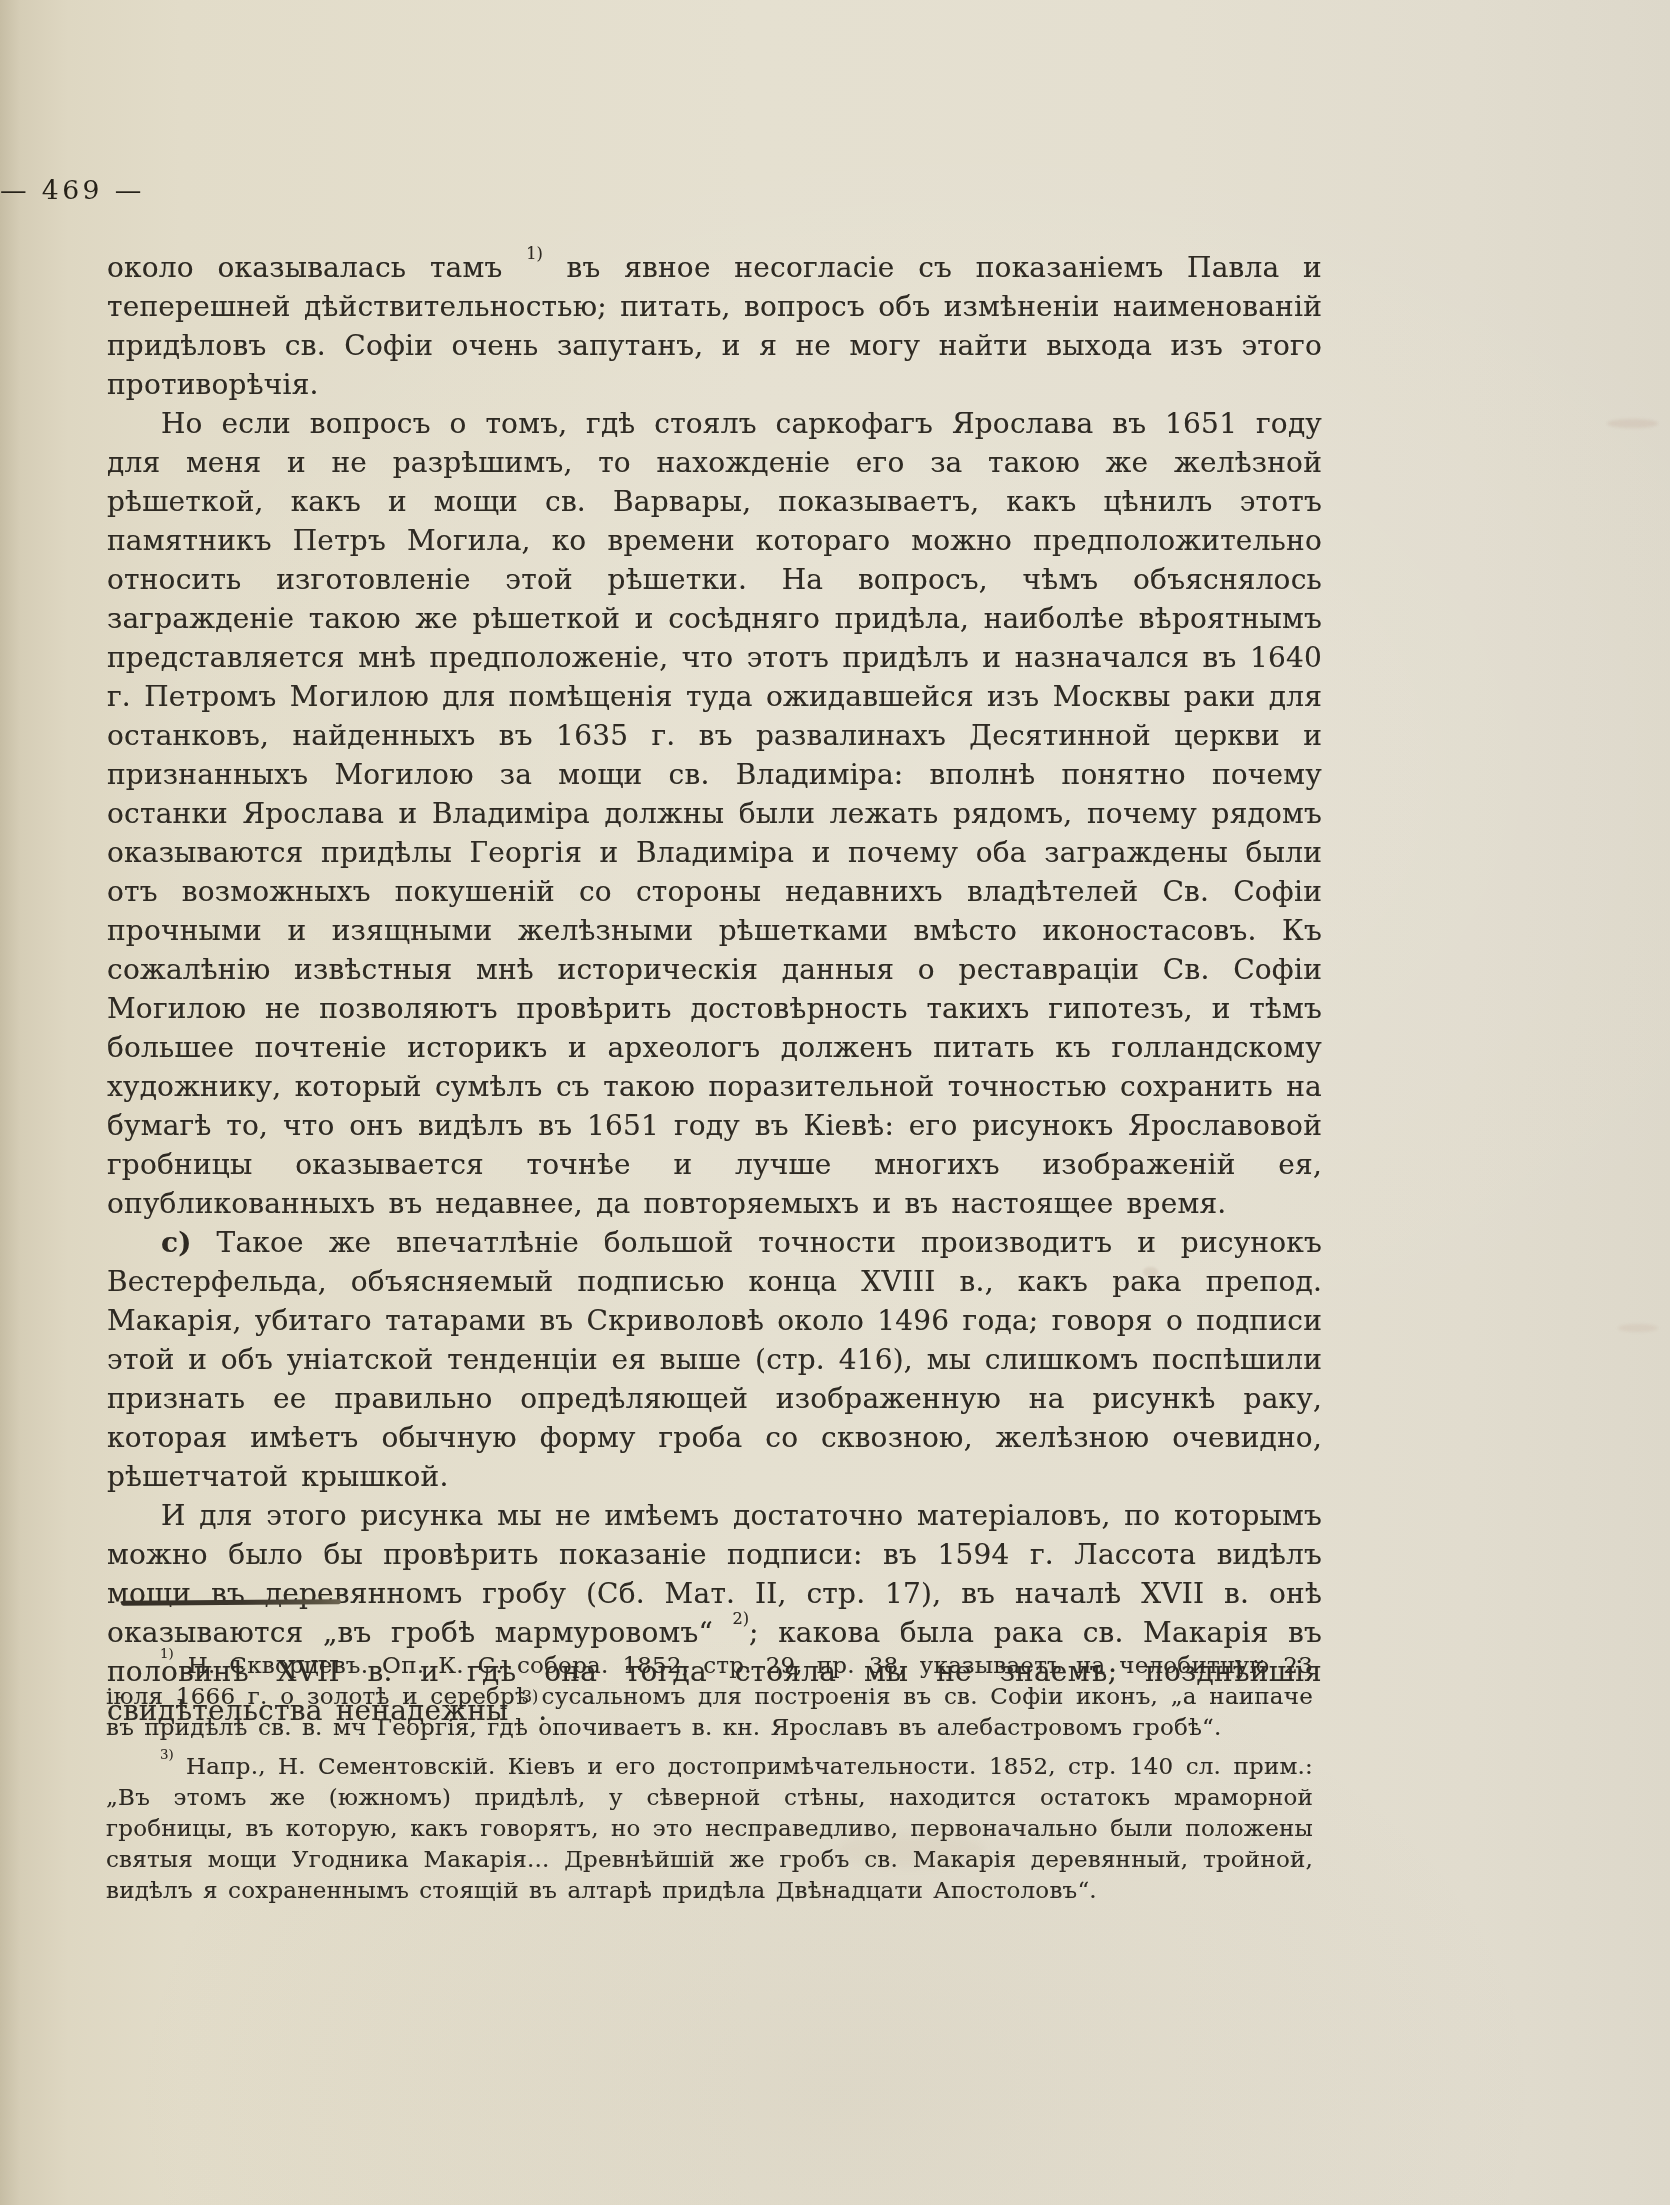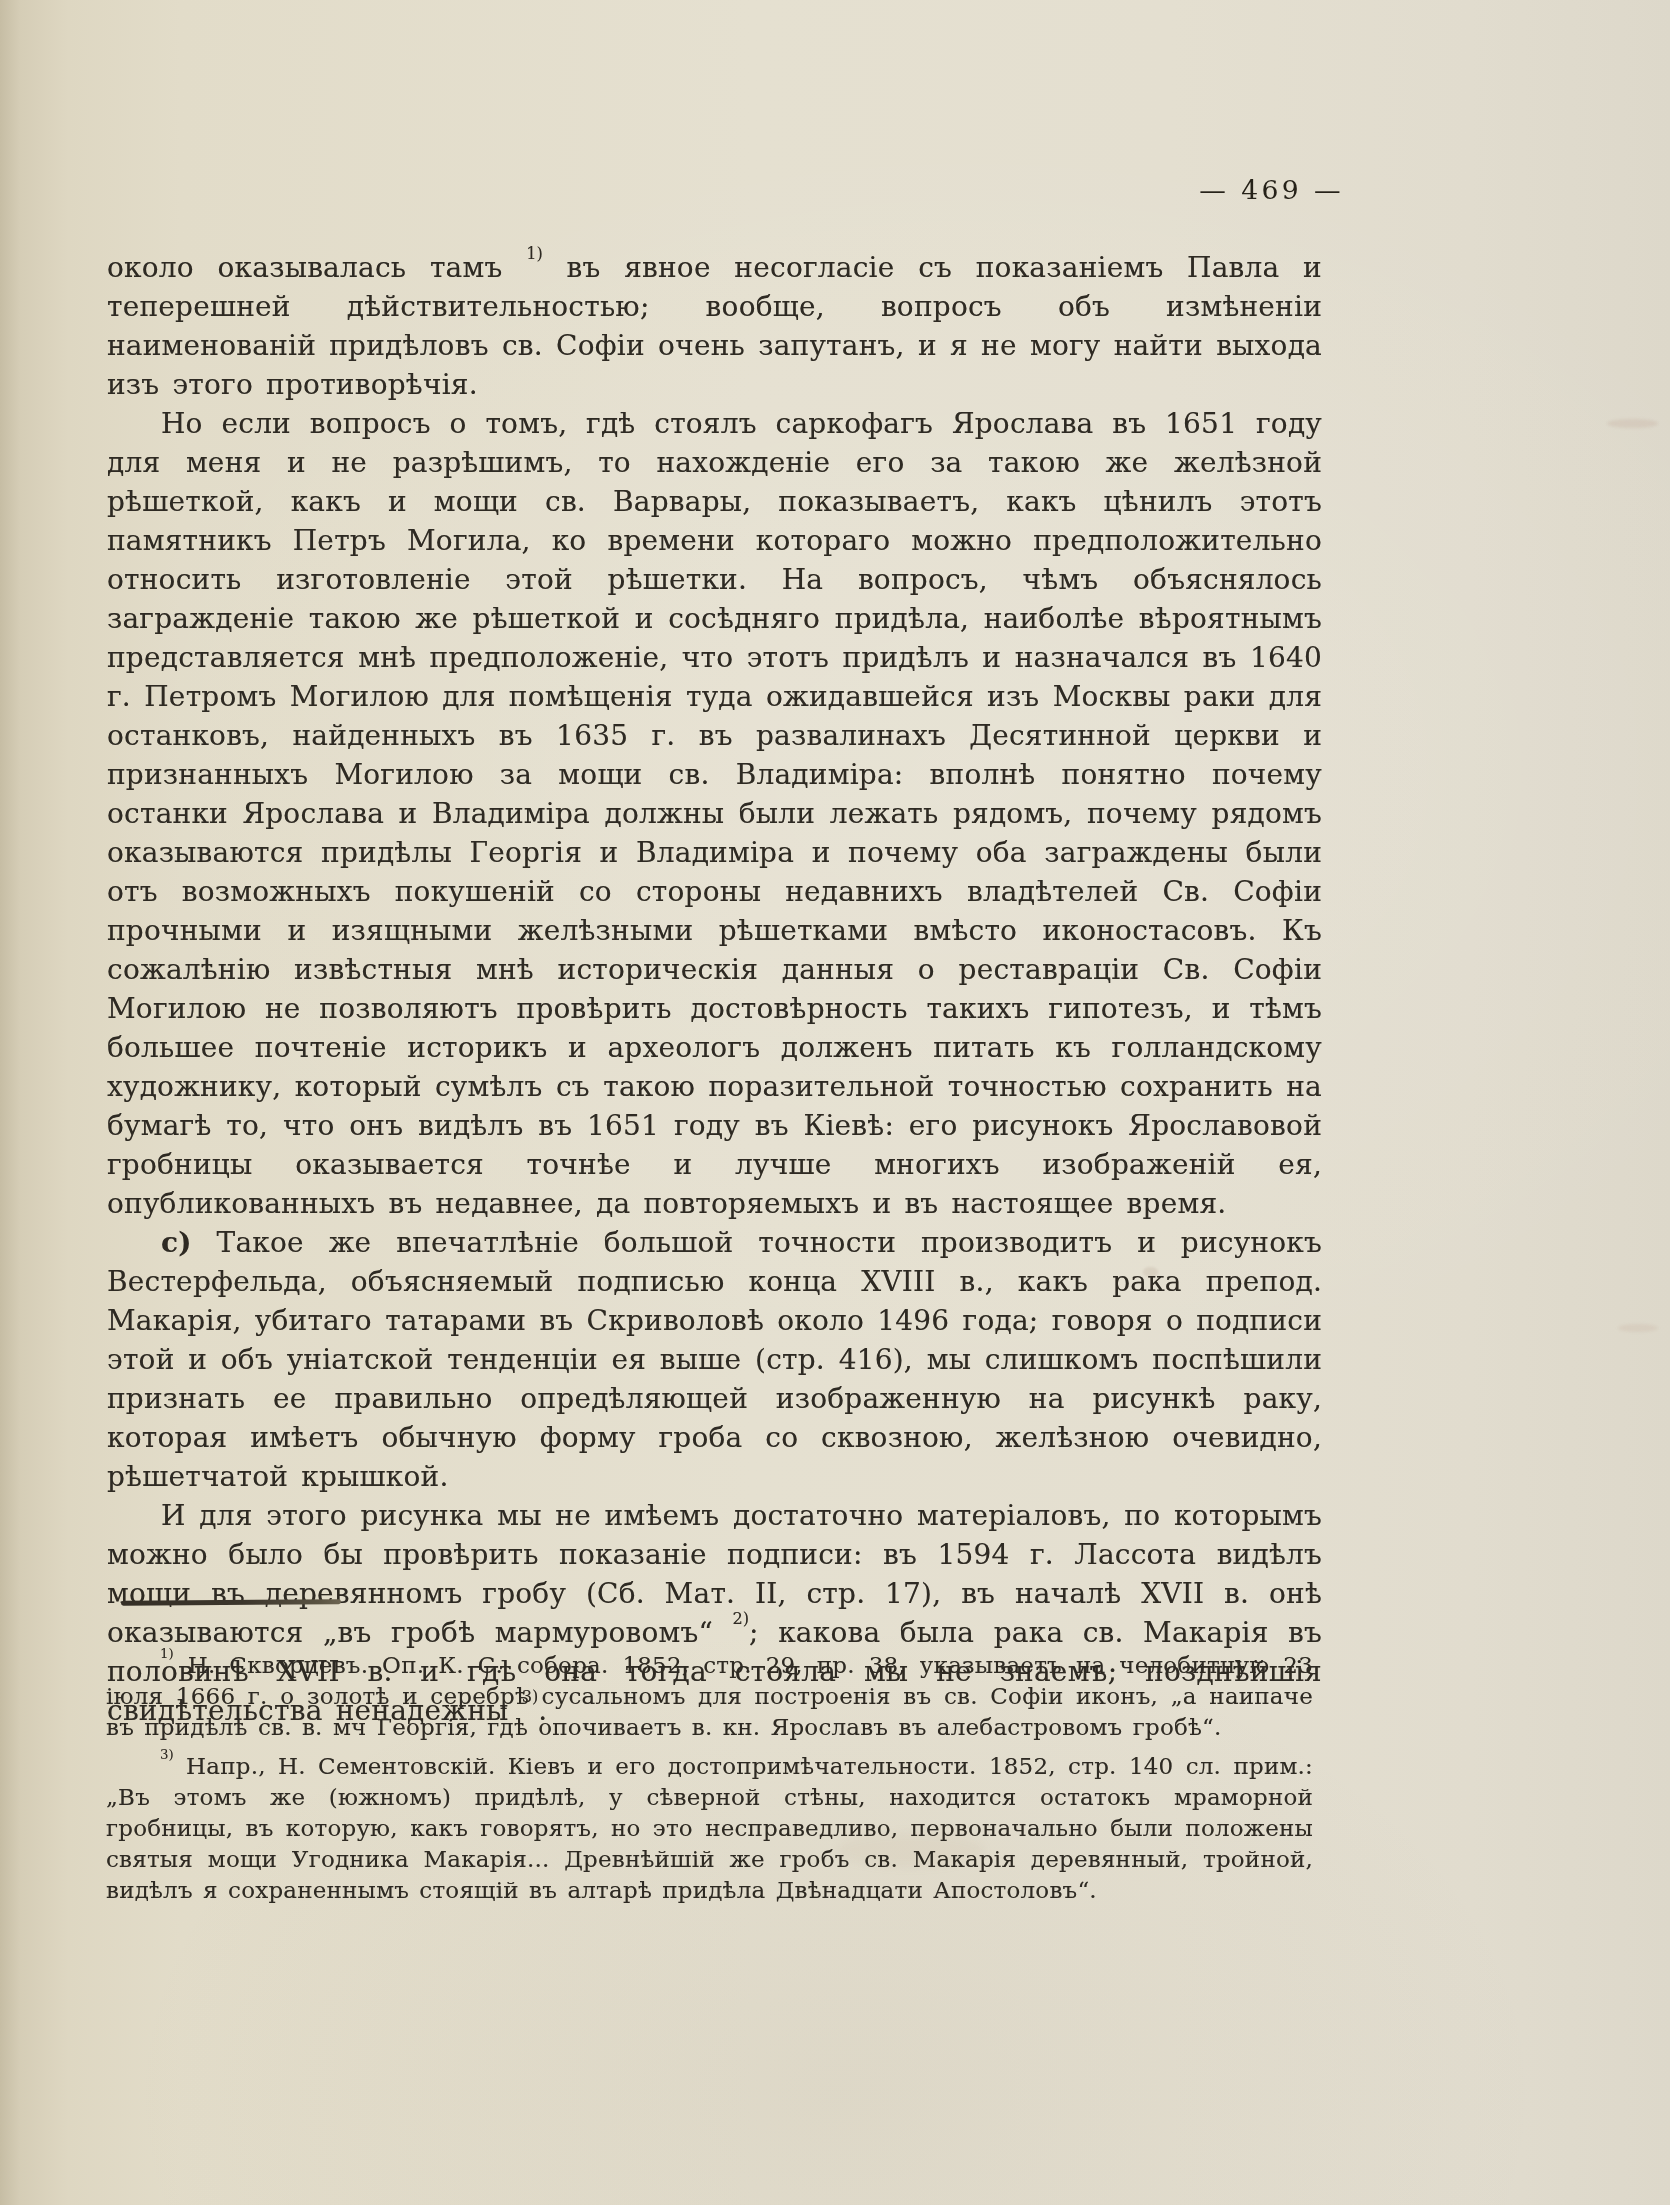--- a/index.html
+++ b/index.html
@@ -19,21 +19,21 @@
   .stain { position: absolute; border-radius: 50%; pointer-events: none; }
   .stain.s1 { left: 1607px; top: 419px;  width: 51px; height: 9px; background: rgba(150,85,70,0.10); filter: blur(1.7px); }
   .stain.s2 { left: 1618px; top: 1324px; width: 40px; height: 8px; background: rgba(150,85,70,0.08); filter: blur(1.7px); }
   .stain.s3 { left: 837px; top: 1833px; width: 147px; height: 34px; background: rgba(170,140,110,0.07); filter: blur(4.5px); }
   .stain.s4 { left: 1143px; top: 1267px; width: 14.7px; height: 10.2px; background: rgba(120,80,60,0.10); filter: blur(1.1px); }
 
   .page-number {
     position: absolute;
     left: 0; top: 174px;
     width: 1344px;
-    text-align: right;
+    text-align: left;
     font-size: 26.6px;
     letter-spacing: 3.4px;
     color: #262219;
   }
   .text-block {
     position: absolute;
     left: 107px; top: 248px;
     width: 1215px;
     font-size: 28px;
     line-height: 39px;
@@ -78,21 +78,21 @@
 
 <div class="page">
   <div class="stain s1"></div>
   <div class="stain s2"></div>
   <div class="stain s3"></div>
   <div class="stain s4"></div>
 
   <div class="page-number">— 469 —</div>
 
   <div class="text-block">
-      <p><span>около оказывалась тамъ </span><sup class="fnmark">1)</sup><span> въ явное несогласіе съ показаніемъ Павла и теперешней дѣйствительностью; вообще, вопросъ объ измѣненіи наименованій придѣловъ св. Софіи очень запутанъ, и я не могу найти выхода изъ этого противорѣчія.</span></p>
+      <p><span>около оказывалась тамъ </span><sup class="fnmark">1)</sup><span> въ явное несогласіе съ показаніемъ Павла и теперешней дѣйствительностью; питать, вопросъ объ измѣненіи наименованій придѣловъ св. Софіи очень запутанъ, и я не могу найти выхода изъ этого противорѣчія.</span></p>
       <p class="indent"><span>Но если вопросъ о томъ, гдѣ стоялъ саркофагъ Ярослава въ 1651 году для меня и не разрѣшимъ, то нахожденіе его за такою же желѣзной рѣшеткой, какъ и мощи св. Варвары, показываетъ, какъ цѣнилъ этотъ памятникъ Петръ Могила, ко времени котораго можно предположительно относить изготовленіе этой рѣшетки. На вопросъ, чѣмъ объяснялось загражденіе такою же рѣшеткой и сосѣдняго придѣла, наиболѣе вѣроятнымъ представляется мнѣ предположеніе, что этотъ придѣлъ и назначался въ 1640 г. Петромъ Могилою для помѣщенія туда ожидавшейся изъ Москвы раки для останковъ, найденныхъ въ 1635 г. въ развалинахъ Десятинной церкви и признанныхъ Могилою за мощи св. Владиміра: вполнѣ понятно почему останки Ярослава и Владиміра должны были лежать рядомъ, почему рядомъ оказываются придѣлы Георгія и Владиміра и почему оба заграждены были отъ возможныхъ покушеній со стороны недавнихъ владѣтелей Св. Софіи прочными и изящными желѣзными рѣшетками вмѣсто иконостасовъ. Къ сожалѣнію извѣстныя мнѣ историческія данныя о реставраціи Св. Софіи Могилою не позволяютъ провѣрить достовѣрность такихъ гипотезъ, и тѣмъ большее почтеніе историкъ и археологъ долженъ питать къ голландскому художнику, который сумѣлъ съ такою поразительной точностью сохранить на бумагѣ то, что онъ видѣлъ въ 1651 году въ Кіевѣ: его рисунокъ Ярославовой гробницы оказывается точнѣе и лучше многихъ изображеній ея, опубликованныхъ въ недавнее, да повторяемыхъ и въ настоящее время.</span></p>
       <p class="indent"><b class="plabel">с)</b><span> Такое же впечатлѣніе большой точности производитъ и рисунокъ Вестерфельда, объясняемый подписью конца XVIII в., какъ рака препод. Макарія, убитаго татарами въ Скриволовѣ около 1496 года; говоря о подписи этой и объ уніатской тенденціи ея выше (стр. 416), мы слишкомъ поспѣшили признать ее правильно опредѣляющей изображенную на рисункѣ раку, которая имѣетъ обычную форму гроба со сквозною, желѣзною очевидно, рѣшетчатой крышкой.</span></p>
       <p class="indent"><span>И для этого рисунка мы не имѣемъ достаточно матеріаловъ, по которымъ можно было бы провѣрить показаніе подписи: въ 1594 г. Лассота видѣлъ мощи въ деревянномъ гробу (Сб. Мат. II, стр. 17), въ началѣ XVII в. онѣ оказываются „въ гробѣ мармуровомъ“ </span><sup class="fnmark">2)</sup><span>; какова была рака св. Макарія въ половинѣ XVII в. и гдѣ она тогда стояла мы не знаемъ; позднѣйшія свидѣтельства ненадежны </span><sup class="fnmark">3)</sup><span>.</span></p>
     </div>
 
   <div class="footnote-rule"></div>
 
   <div class="footnotes">
       <p><sup class="fnmark">1)</sup><span> Н. Скворцевъ. Оп. К. С. собора. 1852, стр. 29, пр. 38, указываетъ на челобитную 23 іюля 1666 г. о золотѣ и серебрѣ сусальномъ для построенія въ св. Софіи иконъ, „а наипаче въ придѣлѣ св. в. мч Георгія, гдѣ опочиваетъ в. кн. Ярославъ въ алебастровомъ гробѣ“.</span></p>
       <p><sup class="fnmark">3)</sup><span> Напр., Н. Сементовскій. Кіевъ и его достопримѣчательности. 1852, стр. 140 сл. прим.: „Въ этомъ же (южномъ) придѣлѣ, у сѣверной стѣны, находится остатокъ мраморной гробницы, въ которую, какъ говорятъ, но это несправедливо, первоначально были положены святыя мощи Угодника Макарія... Древнѣйшій же гробъ св. Макарія деревянный, тройной, видѣлъ я сохраненнымъ стоящій въ алтарѣ придѣла Двѣнадцати Апостоловъ“.</span></p>

